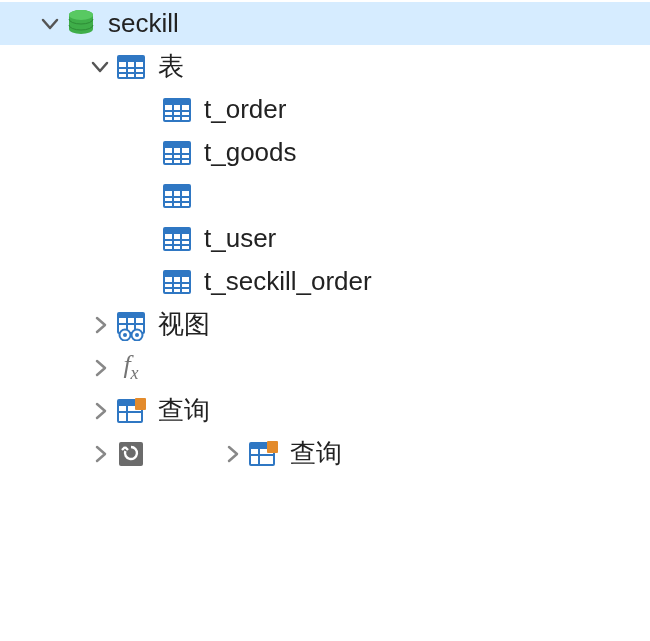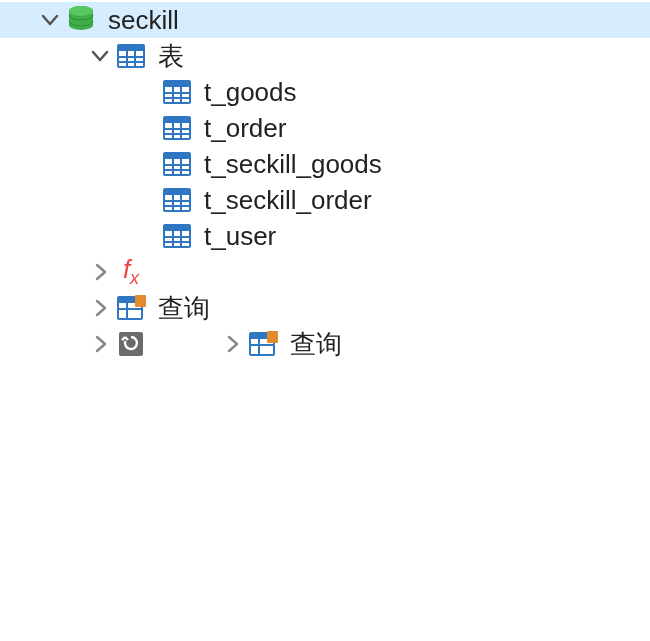--- a/index.html
+++ b/index.html
@@ -12,21 +12,21 @@
     font-size: 26px;
     color: #333;
     overflow: hidden;
   }
   .tree {
     padding-top: 2px;
   }
   .row {
     display: flex;
     align-items: center;
-    height: 36px;
+    height: 43px;
     white-space: nowrap;
     cursor: default;
   }
   .row.selected {
     background: #d6ecff;
   }
   .arrow {
     width: 28px;
     text-align: center;
     color: #4a4a4a;
@@ -49,23 +49,23 @@
   .indent0 { padding-left: 36px; }
   .indent1 { padding-left: 86px; }
   .indent2 { padding-left: 160px; } 
   .tail-group {
     display:flex;
     align-items:center;
     margin-left: 60px;
   }
   .tail-group .arrow { width:28px; }
   .fx {
-    font-family: Liberation Sans, sans-serif;
+    font-family: Liberation Serif, serif;
     font-style: italic;
-    color: #ef4444;
+    color: #737373;
     font-size: 26px;
     line-height: 1;
   }
   .fx sub { font-size: 18px; }
 </style>
 </head>
 <body>
 
 <svg width="0" height="0" style="position:absolute">
   <defs>
@@ -145,55 +145,67 @@
     </span>
     <span class="label">表</span>
   </div>
 
   <div class="row indent2">
     <span class="icon">
         <svg width="32" height="32">
           <use href="#i-table"></use>
         </svg>
       </span>
+    <span class="label">t_order</span>
+  </div>
+  <div class="row indent2">
+    <span class="icon">
+        <svg width="32" height="32">
+          <use href="#i-table"></use>
+        </svg>
+      </span>
     <span class="label">t_goods</span>
   </div>
   <div class="row indent2">
     <span class="icon">
         <svg width="32" height="32">
           <use href="#i-table"></use>
         </svg>
       </span>
-    <span class="label">t_order</span>
-  </div>
-  <div class="row indent2">
-    <span class="icon">
-        <svg width="32" height="32">
-          <use href="#i-table"></use>
-        </svg>
-      </span>
-    <span class="label">t_seckill_goods</span>
+  </div>
+  <div class="row indent2">
+    <span class="icon">
+        <svg width="32" height="32">
+          <use href="#i-table"></use>
+        </svg>
+      </span>
+    <span class="label">t_user</span>
   </div>
   <div class="row indent2">
     <span class="icon">
         <svg width="32" height="32">
           <use href="#i-table"></use>
         </svg>
       </span>
     <span class="label">t_seckill_order</span>
   </div>
-  <div class="row indent2">
-    <span class="icon">
-        <svg width="32" height="32">
-          <use href="#i-table"></use>
-        </svg>
-      </span>
-    <span class="label">t_user</span>
-  </div>
-
+
+  <div class="row indent1">
+    <span class="arrow">
+      <svg width="22" height="22">
+          <use href="#i-chev-right"></use>
+        </svg>
+    </span>
+    <span class="icon">
+      <svg width="32" height="32">
+          <use href="#i-view"></use>
+        </svg>
+    </span>
+    <span class="label">视图</span>
+  </div>
 
   <div class="row indent1">
     <span class="arrow">
       <svg width="22" height="22">
           <use href="#i-chev-right"></use>
         </svg>
     </span>
     <span class="icon">
       <span class="fx">f<sub>x</sub></span>
     </span>

